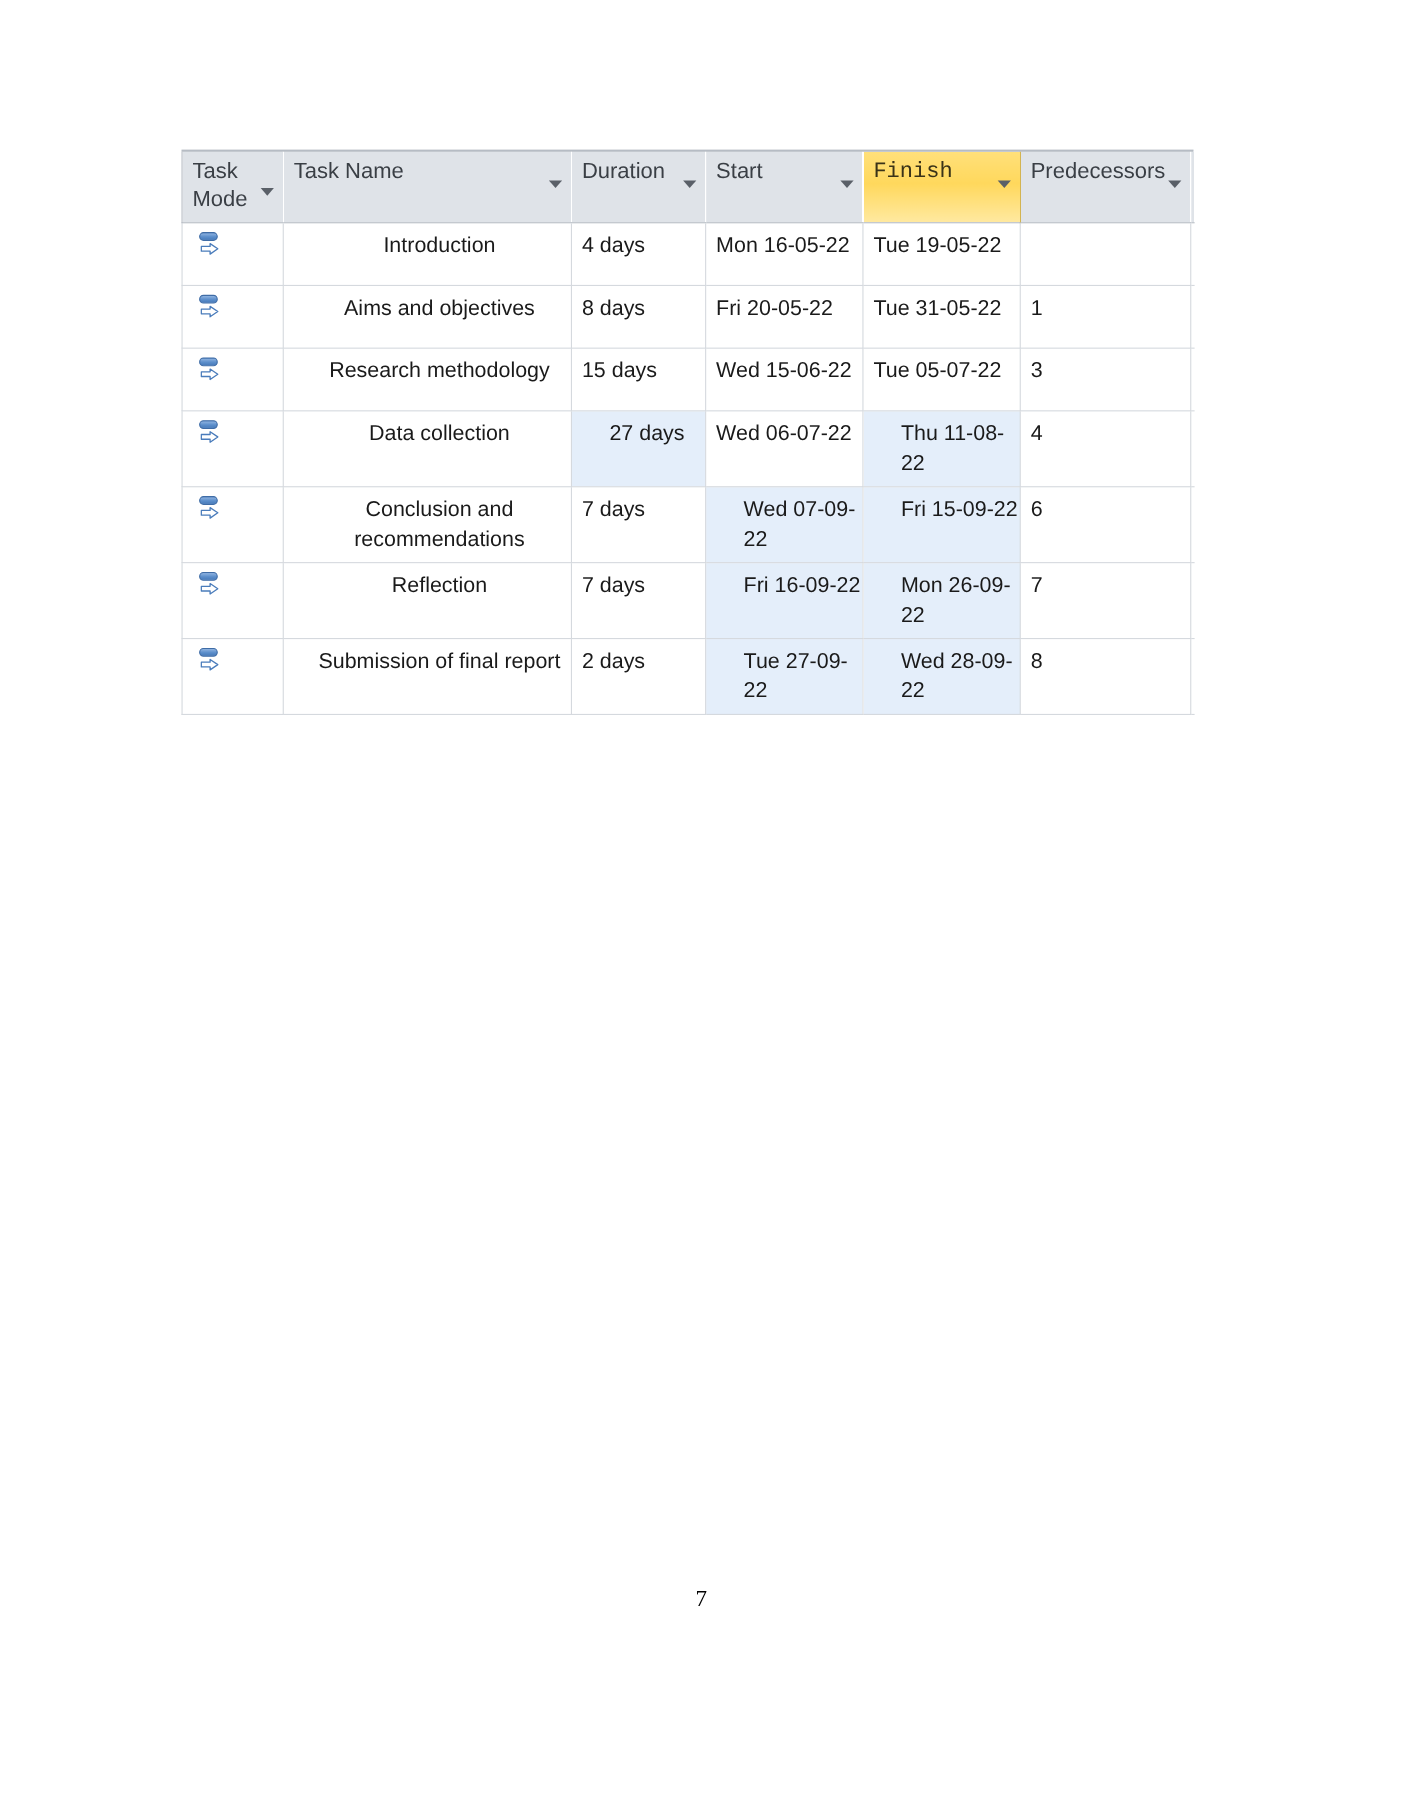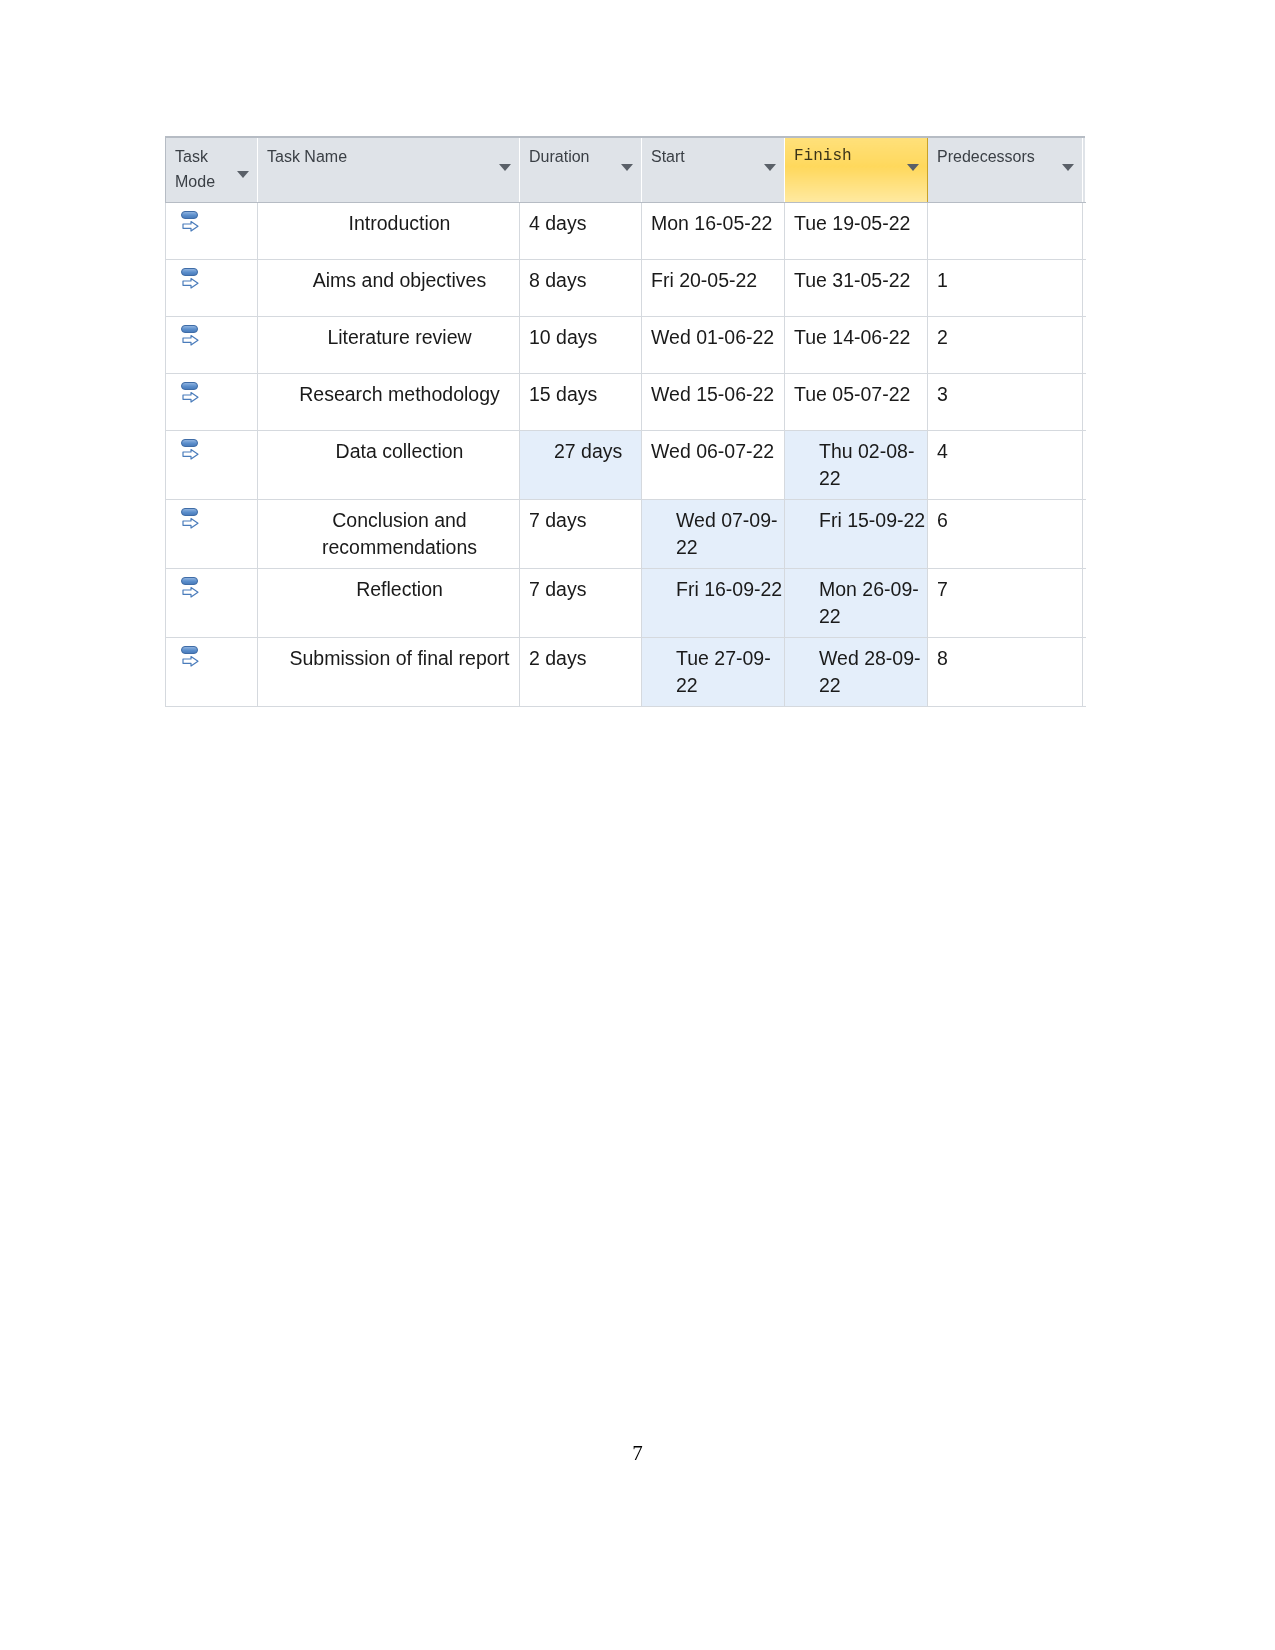--- a/index.html
+++ b/index.html
@@ -57,21 +57,21 @@
     border-right: 1px solid #ffffff;
     border-bottom: 1px solid #b6bcc4;
     padding: 6px 0 8px 9px;
     height: 46px;
     vertical-align: top;
     text-align: left;
     font-weight: normal;
     color: #3a3f45;
     position: relative;
     box-sizing: border-box;
-    font-size: 16px;
+    font-size: 20px;
     line-height: 25px;
     overflow: hidden;
   }
   thead th.first {
     border-left: 1px solid #b6bcc4;
   }
   thead th .hdr-label {
     display: block;
     white-space: pre-line;
     padding-right: 22px;
@@ -245,56 +245,40 @@
           </tr>
           <tr>
             <td class="first">
               <span class="taskmode-icon">
                 <span class="bar"></span>
                 <svg width="18" height="13" viewBox="0 0 18 13" aria-hidden="true">
                   <path d="M1 4 H9 V1.5 L16 6.2 L9 11 V8.3 H1 Z" fill="#ffffff" stroke="#4a7cbb" stroke-width="1.2" stroke-linejoin="round"></path>
                 </svg>
               </span>
             </td>
-            <td class="cell-name"><span>Literature review</span></td>
-            <td><span>10 days</span></td>
-            <td><span>Wed 01-06-22</span></td>
-            <td><span>Tue 14-06-22</span></td>
-            <td><span>2</span></td>
-            <td class="cell-extra"></td>
-          </tr>
-          <tr>
-            <td class="first">
-              <span class="taskmode-icon">
-                <span class="bar"></span>
-                <svg width="18" height="13" viewBox="0 0 18 13" aria-hidden="true">
-                  <path d="M1 4 H9 V1.5 L16 6.2 L9 11 V8.3 H1 Z" fill="#ffffff" stroke="#4a7cbb" stroke-width="1.2" stroke-linejoin="round"></path>
-                </svg>
-              </span>
-            </td>
             <td class="cell-name"><span>Research methodology</span></td>
             <td><span>15 days</span></td>
             <td><span>Wed 15-06-22</span></td>
             <td><span>Tue 05-07-22</span></td>
             <td><span>3</span></td>
             <td class="cell-extra"></td>
           </tr>
           <tr>
             <td class="first">
               <span class="taskmode-icon">
                 <span class="bar"></span>
                 <svg width="18" height="13" viewBox="0 0 18 13" aria-hidden="true">
                   <path d="M1 4 H9 V1.5 L16 6.2 L9 11 V8.3 H1 Z" fill="#ffffff" stroke="#4a7cbb" stroke-width="1.2" stroke-linejoin="round"></path>
                 </svg>
               </span>
             </td>
             <td class="cell-name"><span>Data collection</span></td>
             <td class="sel"><span>27 days</span></td>
             <td><span>Wed 06-07-22</span></td>
-            <td class="sel"><span>Thu 02-08-22</span></td>
+            <td class="sel"><span>Thu 11-08-22</span></td>
             <td><span>4</span></td>
             <td class="cell-extra"></td>
           </tr>
           <tr>
             <td class="first">
               <span class="taskmode-icon">
                 <span class="bar"></span>
                 <svg width="18" height="13" viewBox="0 0 18 13" aria-hidden="true">
                   <path d="M1 4 H9 V1.5 L16 6.2 L9 11 V8.3 H1 Z" fill="#ffffff" stroke="#4a7cbb" stroke-width="1.2" stroke-linejoin="round"></path>
                 </svg>

